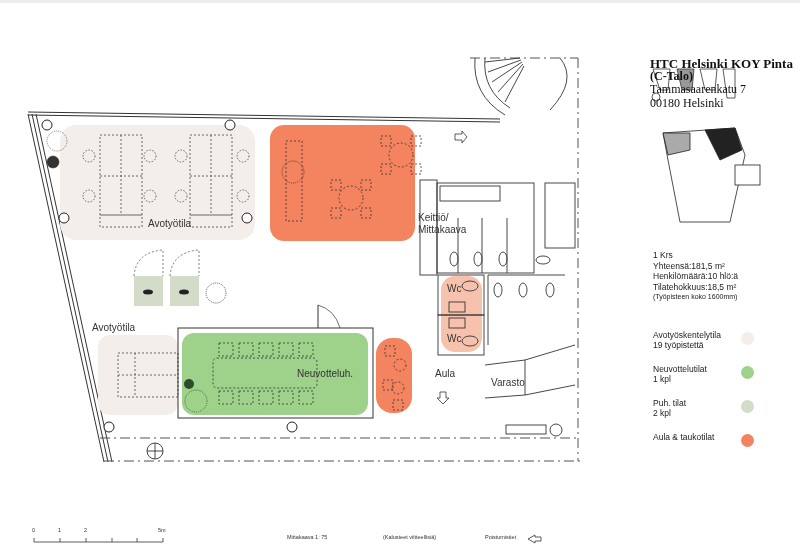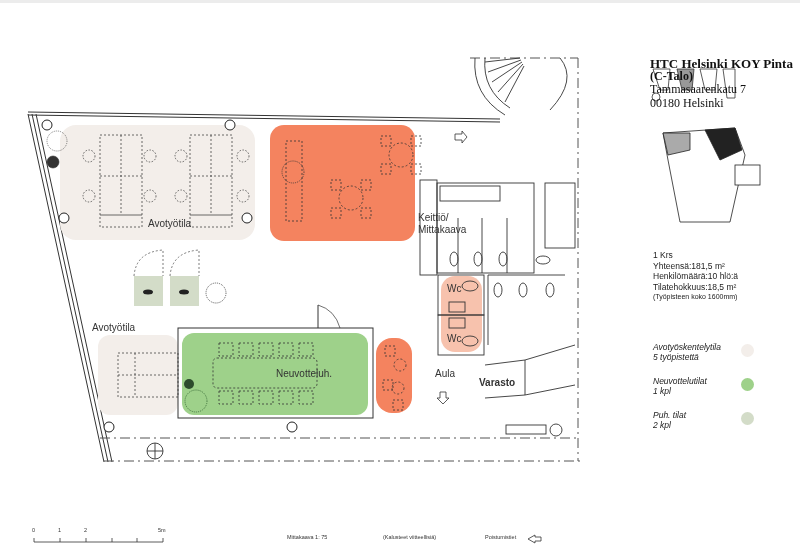--- a/index.html
+++ b/index.html
@@ -7,21 +7,21 @@
   .topbar{position:absolute;left:0;top:0;width:800px;height:3px;background:#ececec;}
   #plan{position:absolute;left:0;top:0;}
   .lbl{position:absolute;font-family:"Liberation Sans",sans-serif;font-size:10px;color:#333;white-space:nowrap;}
   .hdr{position:absolute;left:650px;top:8px;font-family:"Liberation Serif",serif;color:#111;margin-top:48px;}
   .hdr .title{font-size:13px;font-weight:bold;line-height:15px;}
   .hdr .sub{font-size:12px;font-weight:bold;line-height:11px;}
   .hdr .addr{font-size:12px;line-height:14px;}
   .stats{position:absolute;left:653px;top:250px;width:110px;font-size:8.5px;line-height:10.5px;color:#222;}
   .stats .row{display:flex;justify-content:flex-start;}
   .stats .note{font-size:7px;}
-  .legend{position:absolute;left:653px;top:342px;width:100px;font-style:italic;}
+  .legend{position:absolute;left:653px;top:330px;width:100px;}
   .lg-item{position:relative;height:34px;font-size:8.5px;line-height:10px;color:#222;}
   .lg-item .sw{position:absolute;left:88px;top:2px;width:13px;height:13px;border-radius:50%;}
   .foot{position:absolute;top:534px;font-size:5.5px;color:#333;white-space:nowrap;}
   .scale-lbl{position:absolute;top:527px;font-size:5.5px;color:#333;}
 </style>
 </head>
 <body>
 
 <div class="topbar"></div>
 
@@ -229,25 +229,25 @@
     <rect x="735" y="165" width="25" height="20"></rect>
   </g>
 </svg>
 
 <div class="lbl" style="left:148px;top:218px;">Avotyötila</div>
 <div class="lbl" style="left:378px;top:212px;line-height:12px;margin-left:40px;">
   <div>Keittiö/</div>
   <div>Mittakaava</div>
 </div>
 <div class="lbl" style="left:92px;top:322px;">Avotyötila</div>
-<div class="lbl" style="left:276px;top:368px;">Neuvotteluh.</div>
+<div class="lbl" style="left:297px;top:368px;">Neuvotteluh.</div>
 <div class="lbl" style="left:413px;top:368px;margin-left:22px;">Aula</div>
 <div class="lbl" style="left:447px;top:283px;">Wc</div>
 <div class="lbl" style="left:447px;top:333px;">Wc</div>
-<div class="lbl" style="left:479px;top:377px;font-weight:bold;">Varasto</div>
+<div class="lbl" style="left:491px;top:377px;">Varasto</div>
 
 <div class="hdr">
   <div class="title">HTC Helsinki KOY Pinta</div>
   <div class="sub">(C-Talo)</div>
   <div class="addr">Tammasaarenkatu 7</div>
   <div class="addr">00180 Helsinki</div>
 </div>
 
 <div class="stats">
   <div>1 Krs</div>
@@ -262,32 +262,36 @@
   <div class="row">
       <span>Tilatehokkuus:</span>
       <span>18,5 m²</span>
     </div>
   <div class="note">(Työpisteen koko 1600mm)</div>
 </div>
 
 <div class="legend">
   <div class="lg-item">
     <div>Avotyöskentelytila</div>
-    <div>5 työpistettä</div>
+    <div>19 työpistettä</div>
     <span class="sw" style="background:#f3eeea;"></span>
   </div>
   <div class="lg-item">
     <div>Neuvottelutilat</div>
     <div>1 kpl</div>
     <span class="sw" style="background:#9ed18a;"></span>
   </div>
   <div class="lg-item">
     <div>Puh. tilat</div>
     <div>2 kpl</div>
     <span class="sw" style="background:#d3dcc8;"></span>
+  </div>
+  <div class="lg-item" style="height:24px;">
+    <div>Aula &amp; taukotilat</div>
+    <span class="sw" style="background:#f4835f;"></span>
   </div>
 </div>
 
 <span class="scale-lbl" style="left:32px;">0</span>
 <span class="scale-lbl" style="left:58px;">1</span>
 <span class="scale-lbl" style="left:84px;">2</span>
 <span class="scale-lbl" style="left:158px;">5m</span>
 <span class="foot" style="left:287px;">Mittakaava 1: 75</span>
 <span class="foot" style="left:383px;">(Kalusteet viitteellisiä)</span>
 <span class="foot" style="left:485px;">Poistumistiet</span>

